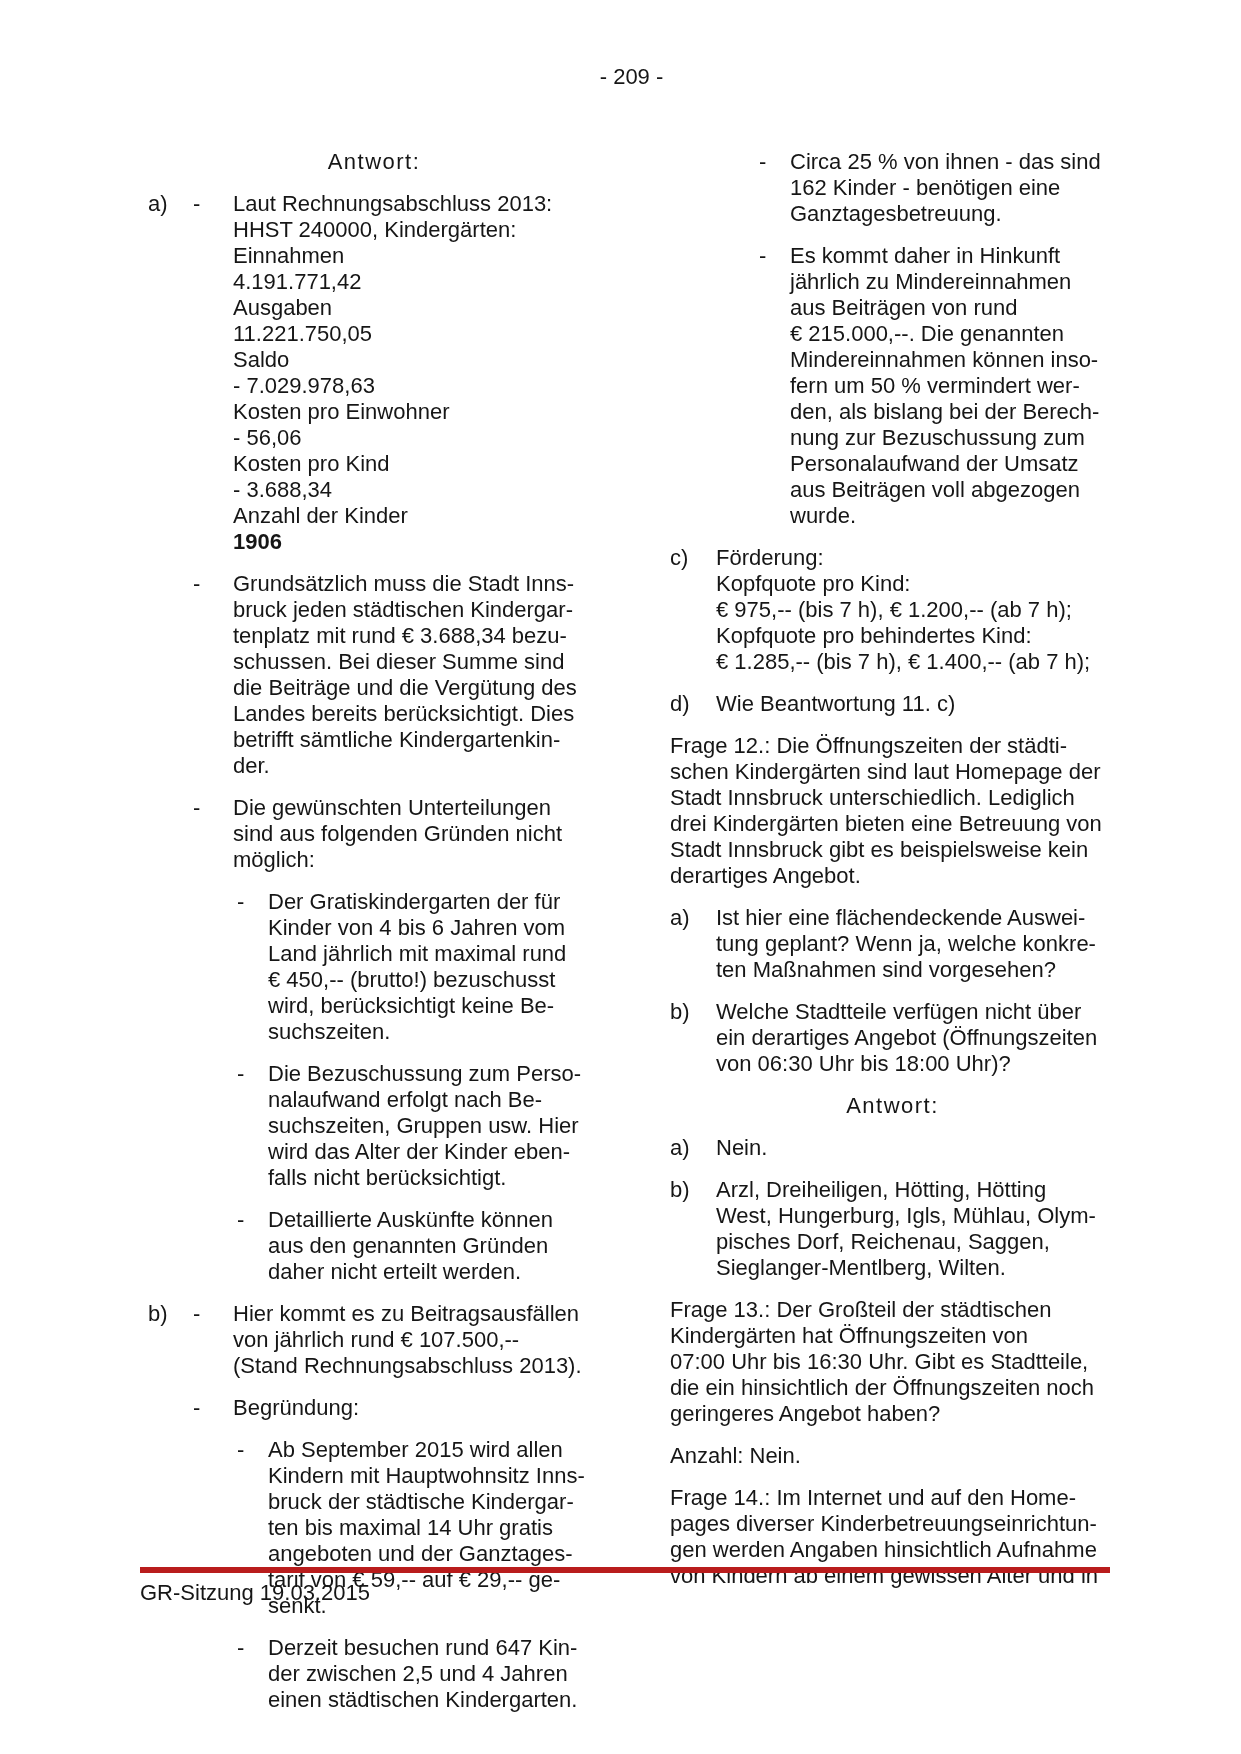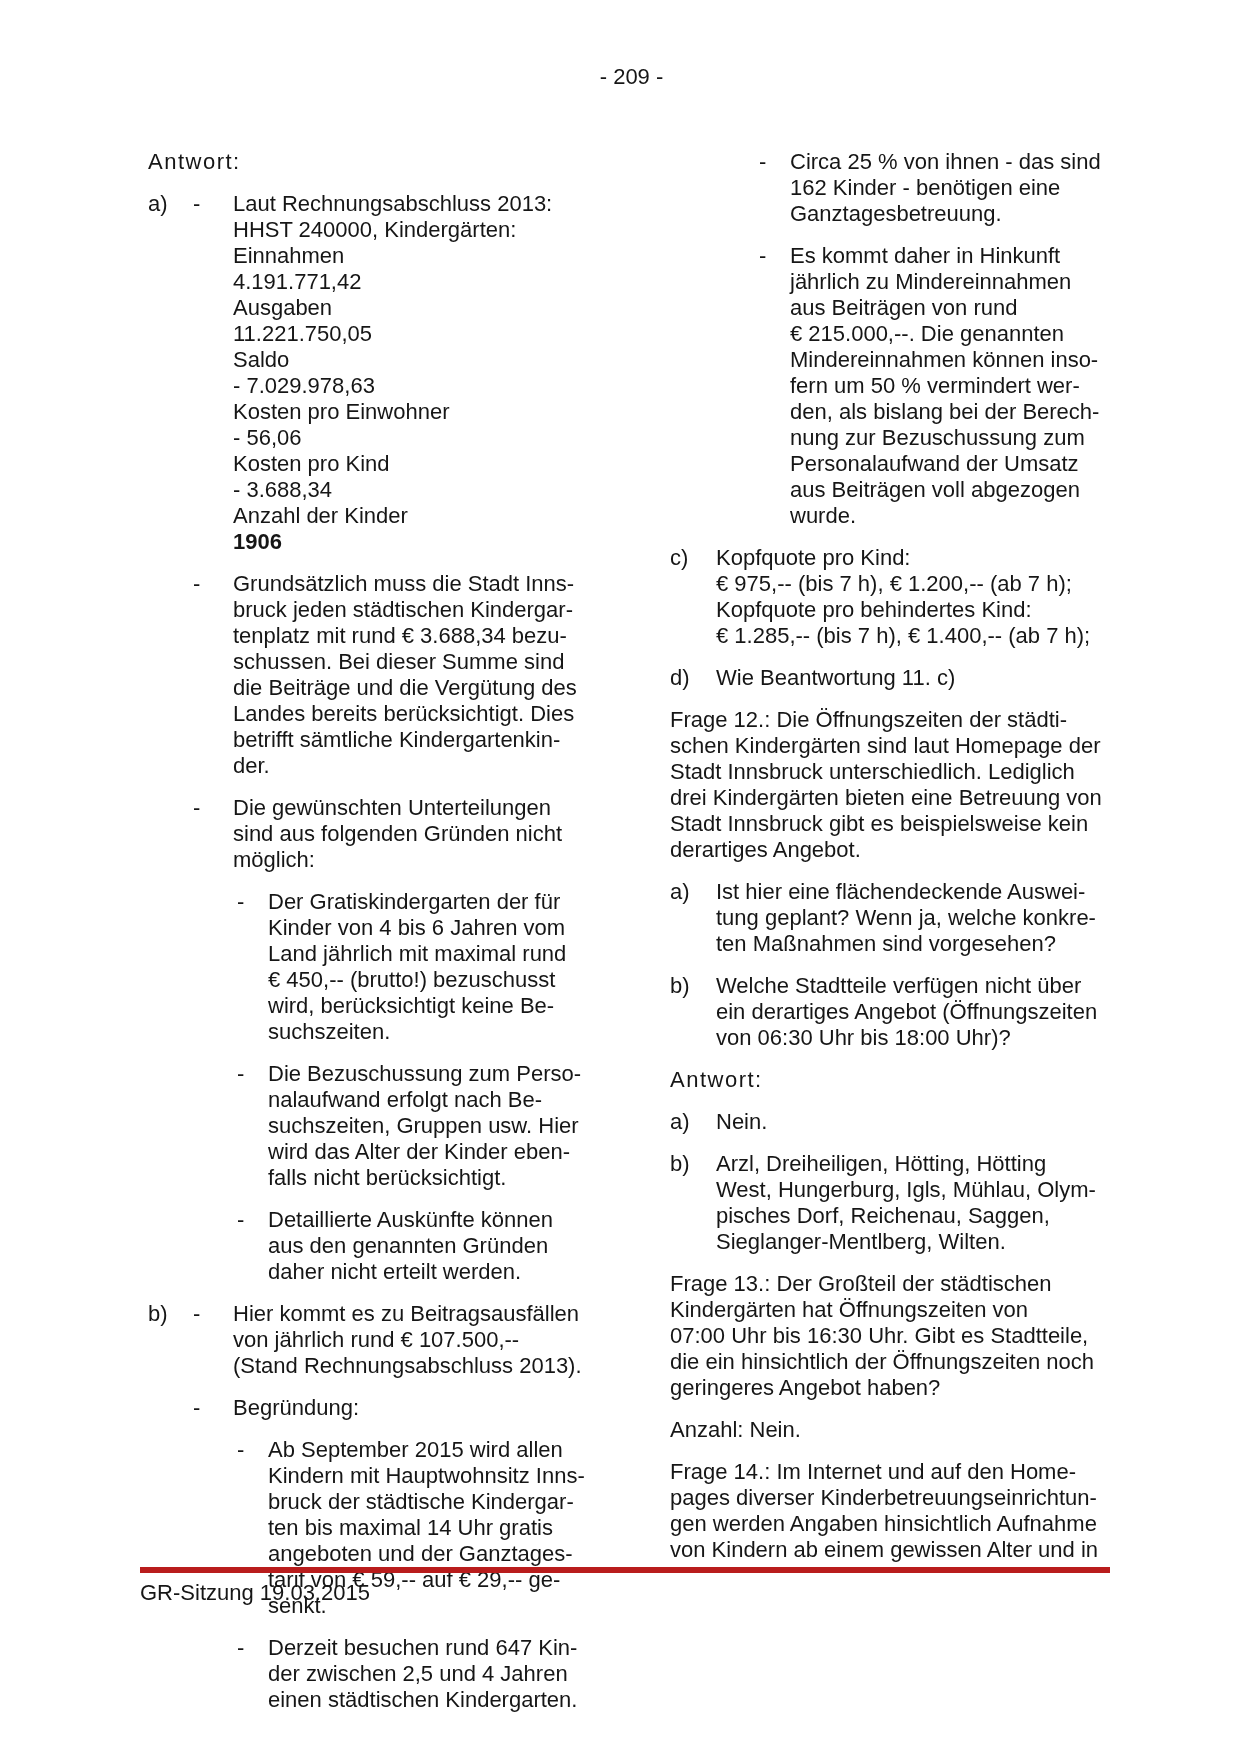--- a/index.html
+++ b/index.html
@@ -41,21 +41,21 @@
 
   .cell { display: block; flex: 0 0 auto; white-space: nowrap; }
   .cell.label  { width: 45px; }
   .cell.dash   { width: 40px; }
   .block.labeled .cell.label { width: 46px; }
   .block.item3 { padding-left: 89px; }
   .cell.dash3  { width: 31px; }
 
   .content { flex: 1 1 auto; min-width: 0; }
   .line { white-space: nowrap; }
-  .line.tracked { letter-spacing: 1.5px; }
+  .line.tracked { letter-spacing: 1.5px; text-align: center; }
 
   .fin-table { }
   .fin-row   { display: flex; white-space: nowrap; flex-direction: column; }
   .fin-label { flex: 0 0 auto; }
   .fin-value { flex: 1 1 auto; }
   .fin-value.no-dec { padding-right: 22px; font-weight: bold; }
 
   .footer {
     position: absolute;
     top: 1567px;
@@ -221,20 +221,21 @@
             <div class="line">den, als bislang bei der Berech-</div>
             <div class="line">nung zur Bezuschussung zum</div>
             <div class="line">Personalaufwand der Umsatz</div>
             <div class="line">aus Beiträgen voll abgezogen</div>
             <div class="line">wurde.</div>
           </div>
         </div>
         <div class="block labeled">
           <span class="cell label">c)</span>
           <div class="content">
+            <div class="line">Förderung:</div>
             <div class="line">Kopfquote pro Kind:</div>
             <div class="line">€ 975,-- (bis 7 h), € 1.200,-- (ab 7 h);</div>
             <div class="line">Kopfquote pro behindertes Kind:</div>
             <div class="line">€ 1.285,-- (bis 7 h), € 1.400,-- (ab 7 h);</div>
           </div>
         </div>
         <div class="block labeled">
           <span class="cell label">d)</span>
           <div class="content">
             <div class="line">Wie Beantwortung 11. c)</div>

